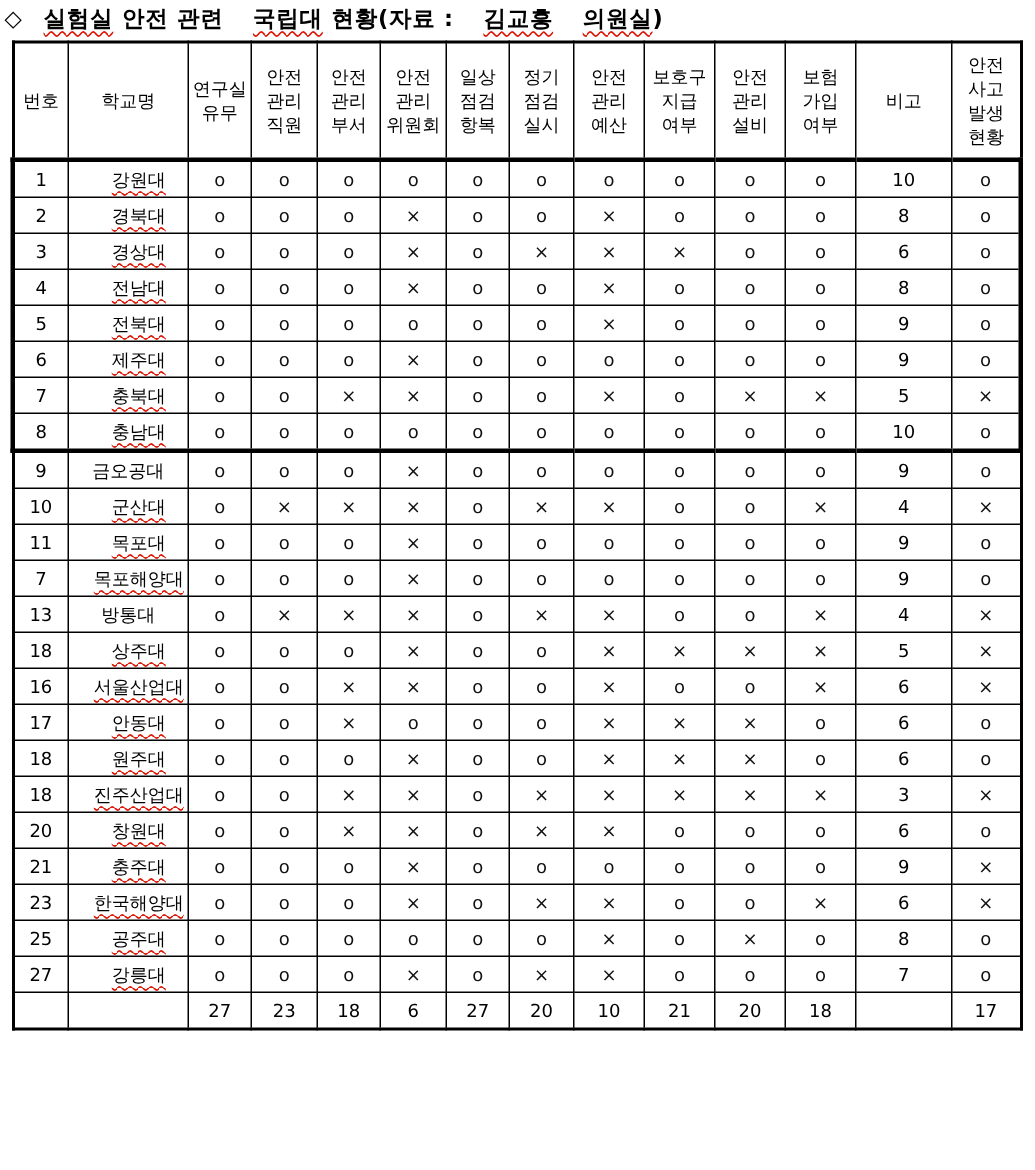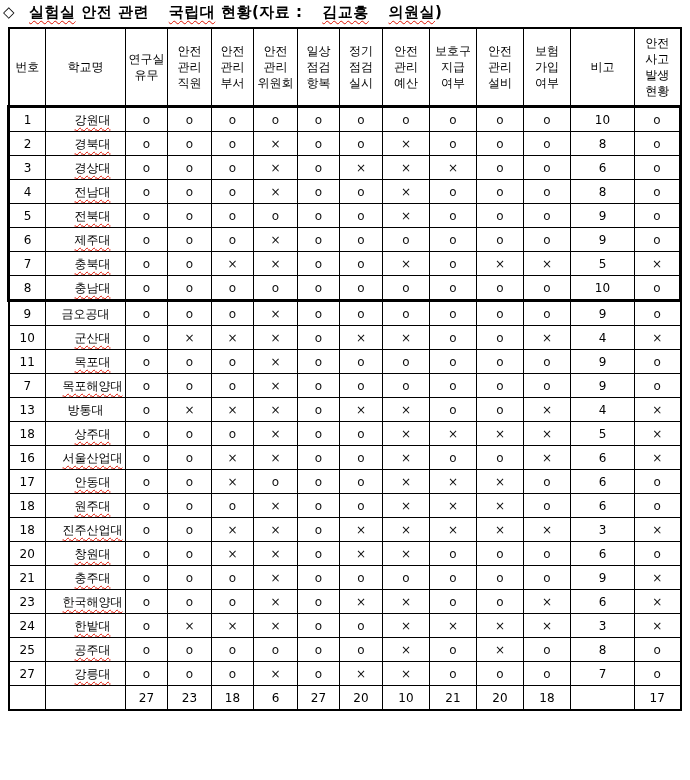--- a/index.html
+++ b/index.html
@@ -465,36 +465,20 @@
           <td class="mark-cell">o</td>
           <td class="mark-cell">×</td>
           <td class="mark-cell">×</td>
           <td class="mark-cell">o</td>
           <td class="mark-cell">o</td>
           <td class="mark-cell">×</td>
           <td class="note-cell">6</td>
           <td class="mark-cell">×</td>
         </tr>
         <tr class="">
-          <td class="num-cell">24</td>
-          <td class="school-cell"><span class="wavy">한밭대</span></td>
-          <td class="mark-cell">o</td>
-          <td class="mark-cell">×</td>
-          <td class="mark-cell">×</td>
-          <td class="mark-cell">×</td>
-          <td class="mark-cell">o</td>
-          <td class="mark-cell">o</td>
-          <td class="mark-cell">×</td>
-          <td class="mark-cell">×</td>
-          <td class="mark-cell">×</td>
-          <td class="mark-cell">×</td>
-          <td class="note-cell">3</td>
-          <td class="mark-cell">×</td>
-        </tr>
-        <tr class="">
           <td class="num-cell">25</td>
           <td class="school-cell"><span class="wavy">공주대</span></td>
           <td class="mark-cell">o</td>
           <td class="mark-cell">o</td>
           <td class="mark-cell">o</td>
           <td class="mark-cell">o</td>
           <td class="mark-cell">o</td>
           <td class="mark-cell">o</td>
           <td class="mark-cell">×</td>
           <td class="mark-cell">o</td>

